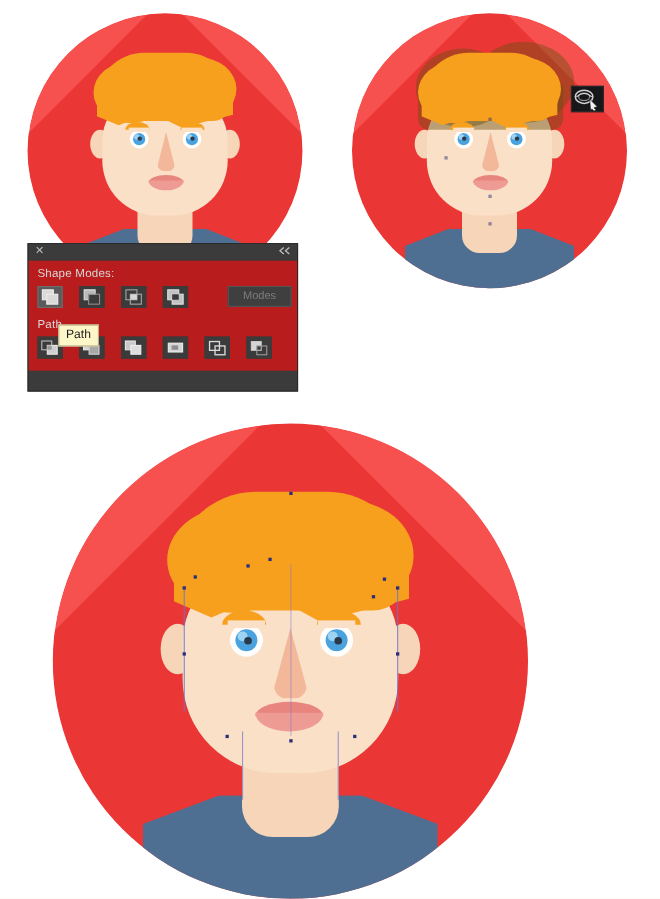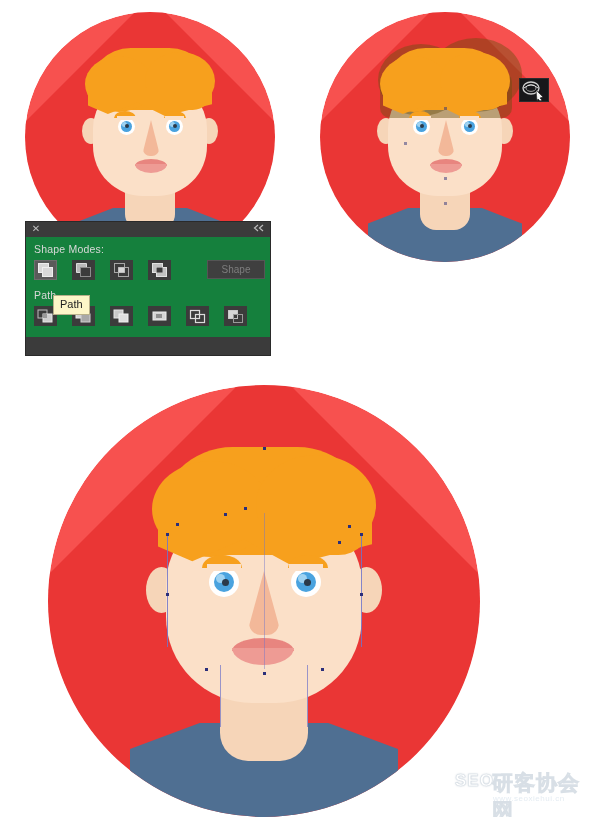--- a/index.html
+++ b/index.html
@@ -87,21 +87,21 @@
   }
   .pf-menu i:nth-child(1) { width: 16px; }
   .pf-menu i:nth-child(2) { width: 16px; }
   .pf-menu i:nth-child(3) { width: 16px; }
   .pf-menu i:nth-child(4) { width: 16px; }
   .pf-menu-tri {
     position: absolute; right: 17px; top: 4px;
     width: 0; height: 0; border-left: 4px solid #c9c9c9;
     border-top: 3px solid transparent; border-bottom: 3px solid transparent;
   }
-  .pf-body { position: relative; height: 100px; background: #15803d; }
+  .pf-body { position: relative; height: 100px; background: #b91c1c; }
   .pf-label {
     position: absolute; color: #d8d8d8; font-size: 10.5px; letter-spacing: .2px;
   }
   #lbl-shape { left: 8px; top: 6px; }
   #lbl-path  { left: 8px; top: 52px; }
 
   .pf-btn {
     position: absolute; width: 23px; height: 20px;
     background: #3b3b3b; border: 1px solid #3b3b3b;
   }
@@ -290,21 +290,21 @@
         </svg>
       </div>
       <div class="pf-btn" style="left:122px; top:23px;">
         <svg width="21" height="18" viewBox="0 0 21 18">
           <rect x="3.5" y="2.5" width="10" height="9" fill="#c2c2c2" stroke="#e2e2e2" stroke-width="1"></rect>
           <rect x="7.5" y="6.5" width="10" height="9" fill="#c2c2c2" stroke="#e2e2e2" stroke-width="1"></rect>
           <rect x="7.5" y="6.5" width="6" height="5" fill="#3b3b3b"></rect>
         </svg>
       </div>
 
-      <div id="expand-btn">Shape</div>
+      <div id="expand-btn">Modes</div>
 
       <div class="pf-label" id="lbl-path">Path</div>
 
       <div class="pf-btn" style="left:8px; top:69px;">
         <svg width="21" height="18" viewBox="0 0 21 18">
           <rect x="3" y="3" width="9" height="8" fill="none" stroke="#bdbdbd" stroke-width="1"></rect>
           <rect x="8" y="7" width="9" height="8" fill="#cfcfcf" stroke="#e8e8e8" stroke-width="1"></rect>
           <path d="M8 7 H12 V11 H8 Z" fill="#9a9a9a"></path>
         </svg>
       </div>
@@ -402,19 +402,14 @@
         <div class="anchor" style="left:290px; top:156px;"></div>
         <div class="anchor" style="left:118px; top:208px;"></div>
         <div class="anchor" style="left:312px; top:208px;"></div>
         <div class="anchor" style="left:215px; top:287px;"></div>
         <div class="anchor" style="left:157px; top:283px;"></div>
         <div class="anchor" style="left:273px; top:283px;"></div>
       </div>
     </div>
   </div>
 
-  <div id="watermark">
-    <div class="wm-seo">SEO</div>
-    <div class="wm-cn">研客协会网</div>
-    <div class="wm-url">www.seoxiehui.cn</div>
-  </div>
 
 </div>
 
 </body></html>

